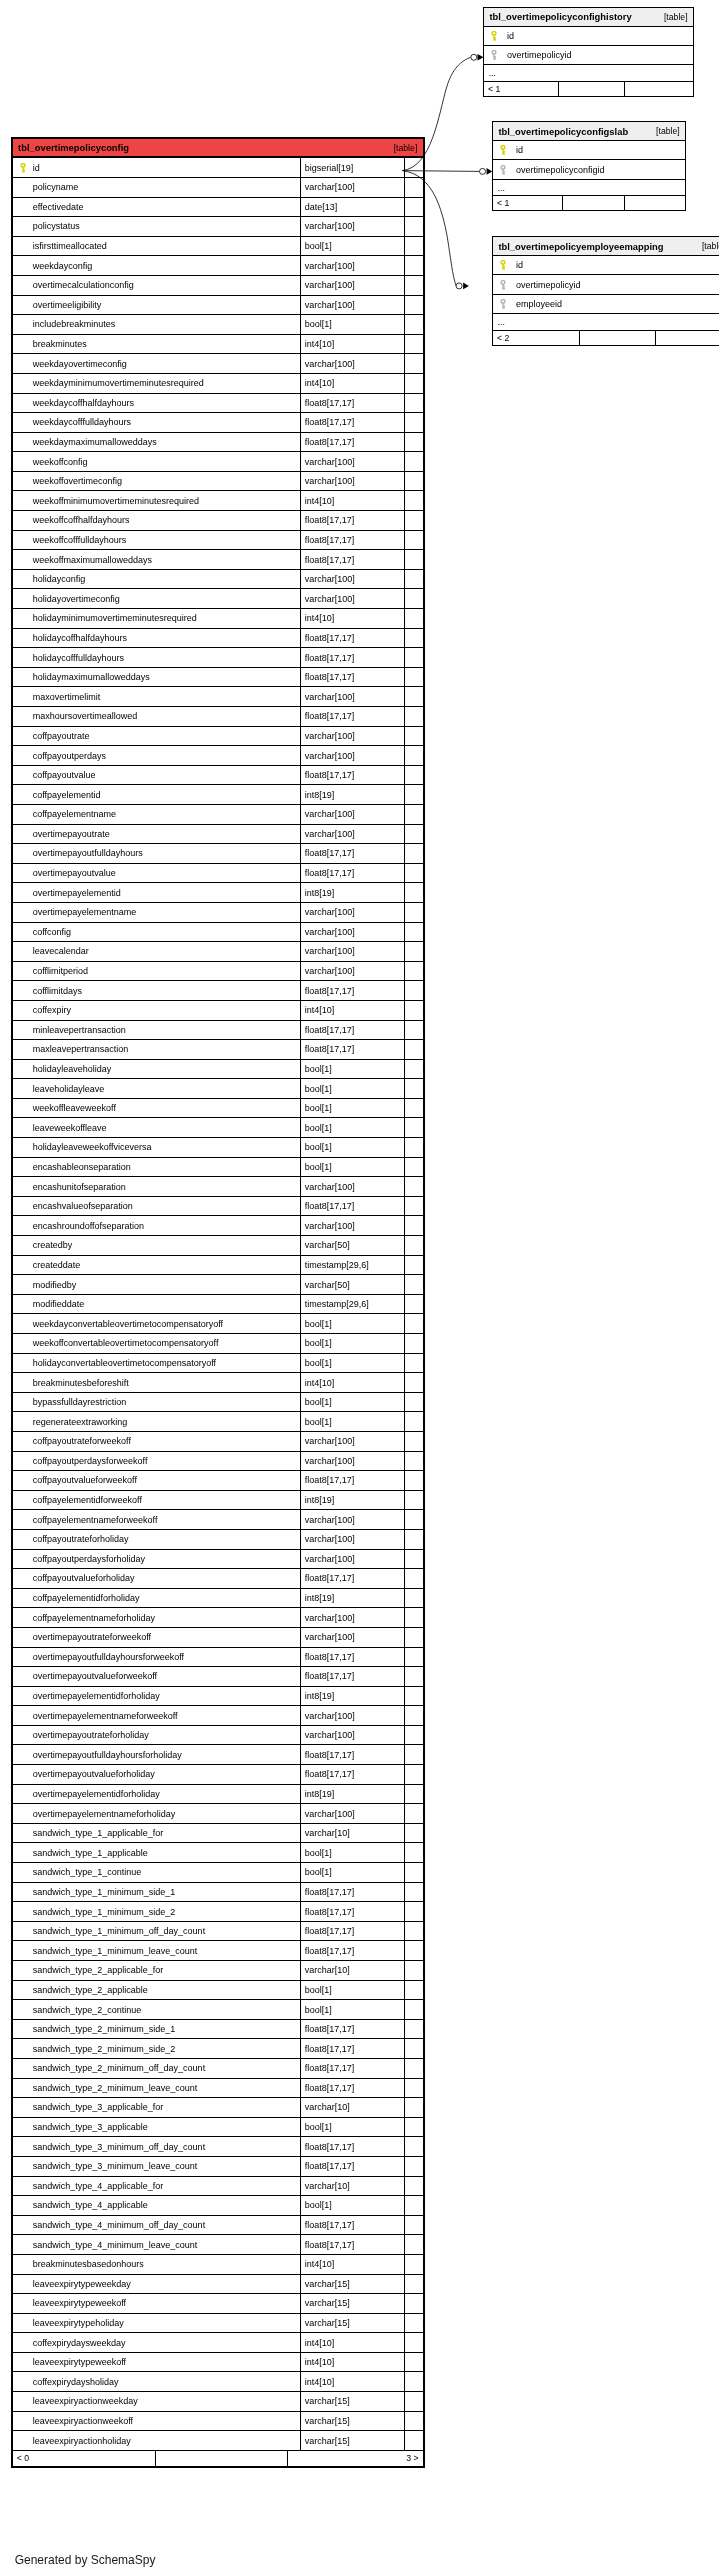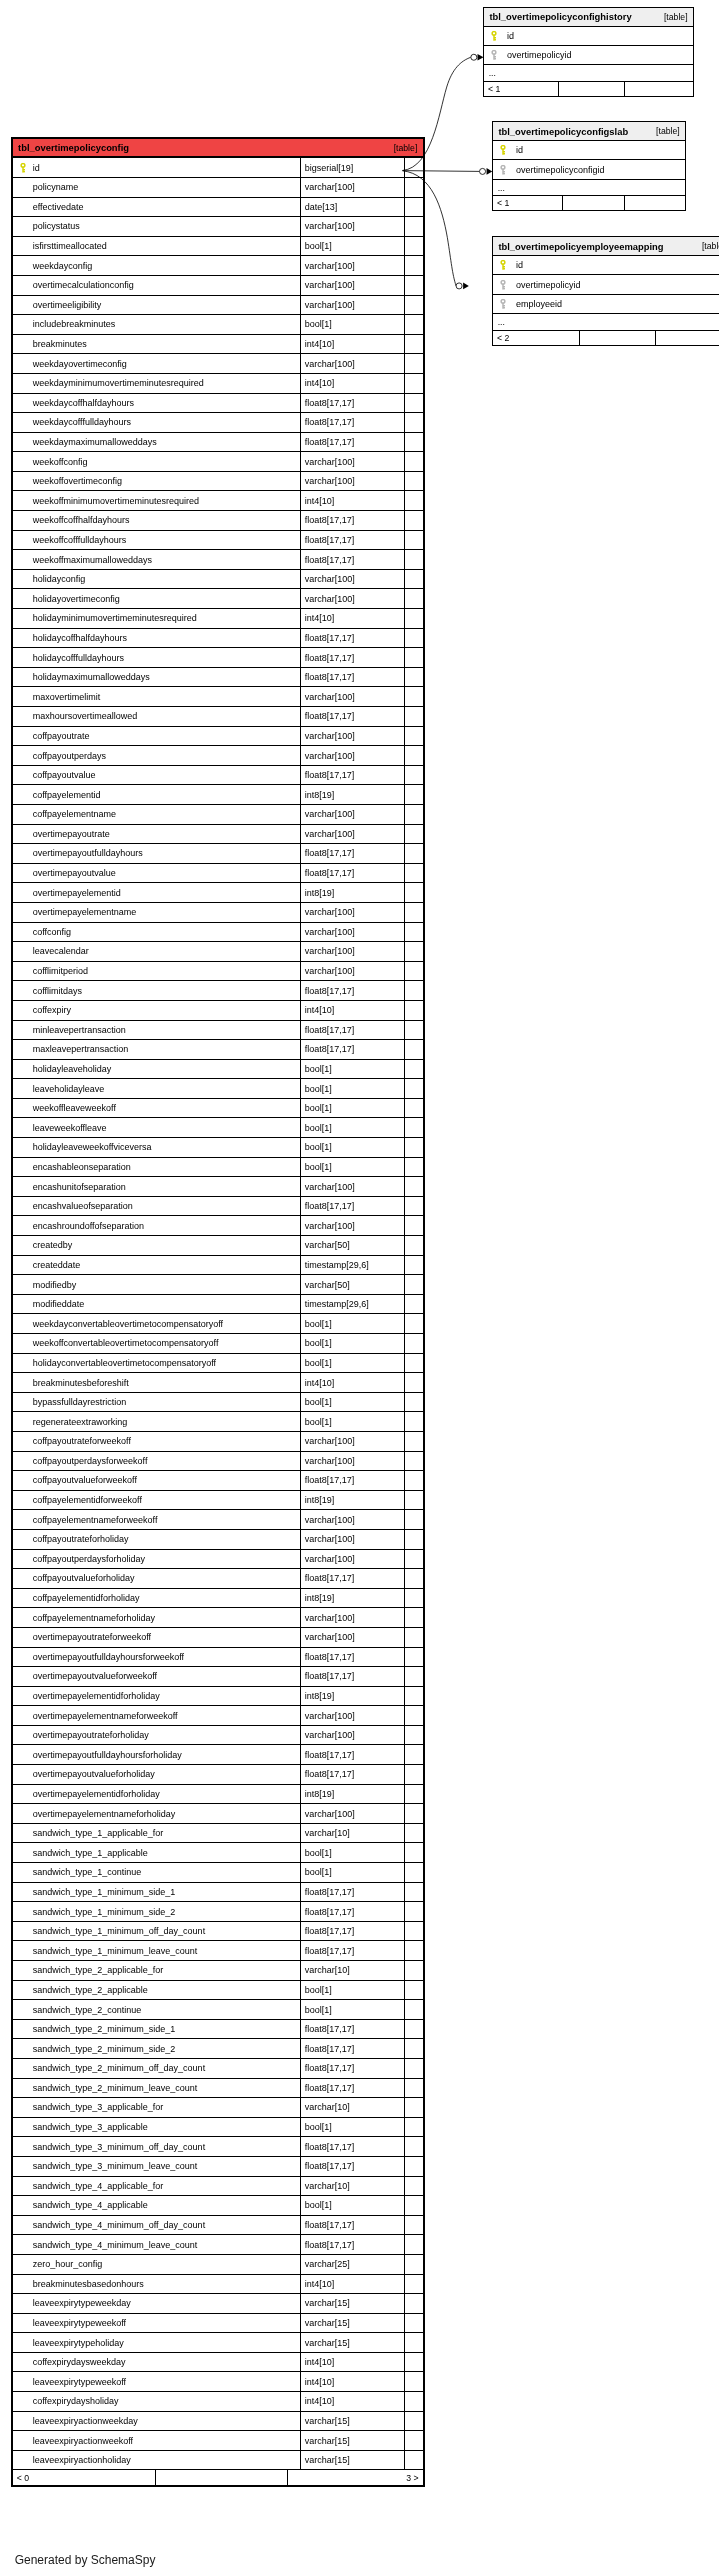--- a/index.html
+++ b/index.html
@@ -601,25 +601,20 @@
           <span class="cname">sandwich_type_4_minimum_off_day_count</span>
           <span class="ctype">float8[17,17]</span>
           <span class="canchor"></span>
         </div>
         <div class="trow">
           <span class="cname">sandwich_type_4_minimum_leave_count</span>
           <span class="ctype">float8[17,17]</span>
           <span class="canchor"></span>
         </div>
         <div class="trow">
-          <span class="cname">zero_hour_config</span>
-          <span class="ctype">varchar[25]</span>
-          <span class="canchor"></span>
-        </div>
-        <div class="trow">
           <span class="cname">breakminutesbasedonhours</span>
           <span class="ctype">int4[10]</span>
           <span class="canchor"></span>
         </div>
         <div class="trow">
           <span class="cname">leaveexpirytypeweekday</span>
           <span class="ctype">varchar[15]</span>
           <span class="canchor"></span>
         </div>
         <div class="trow">

